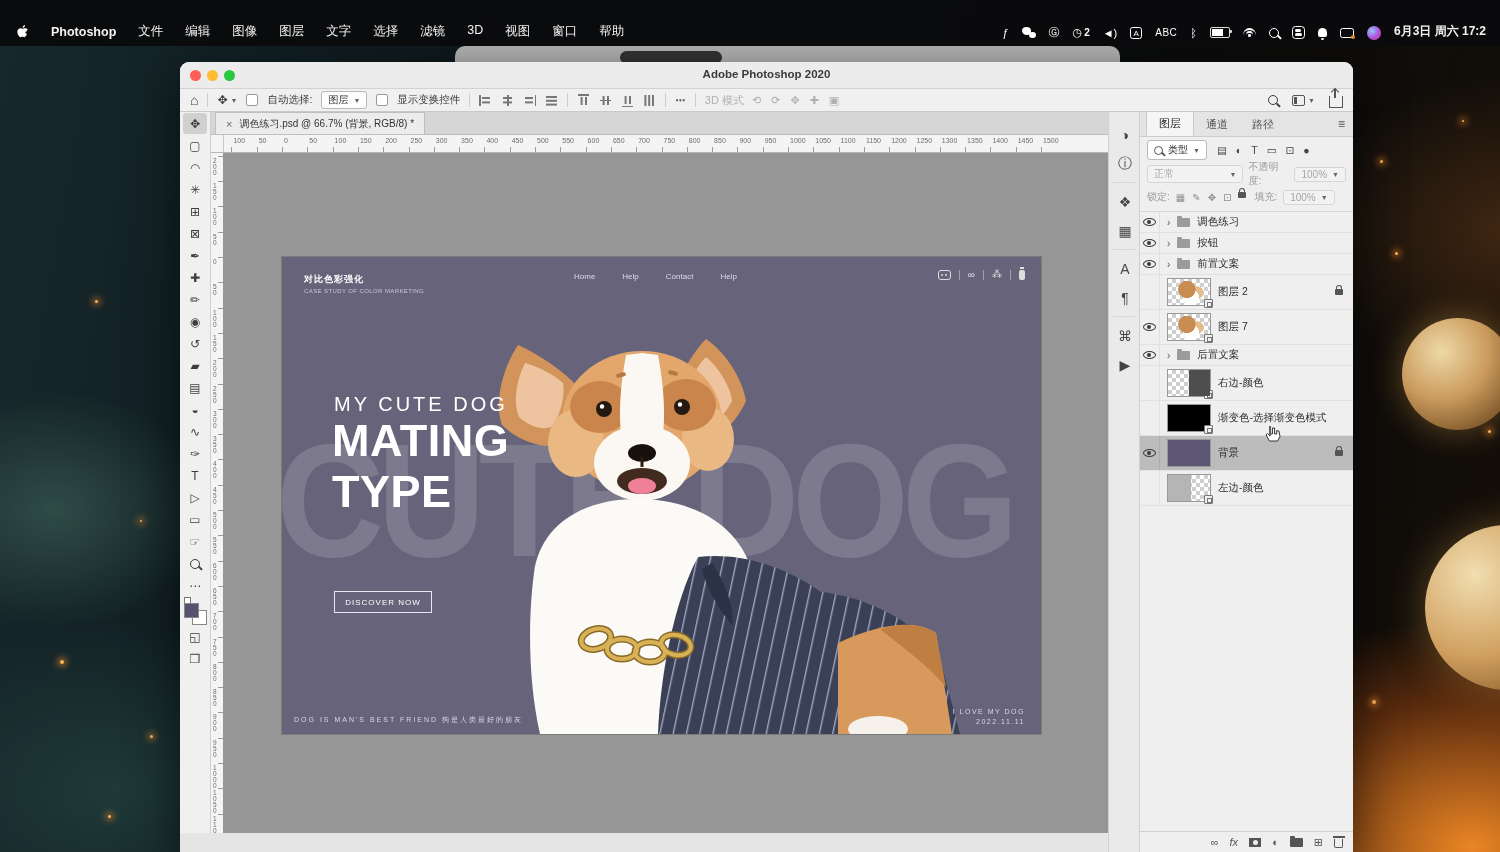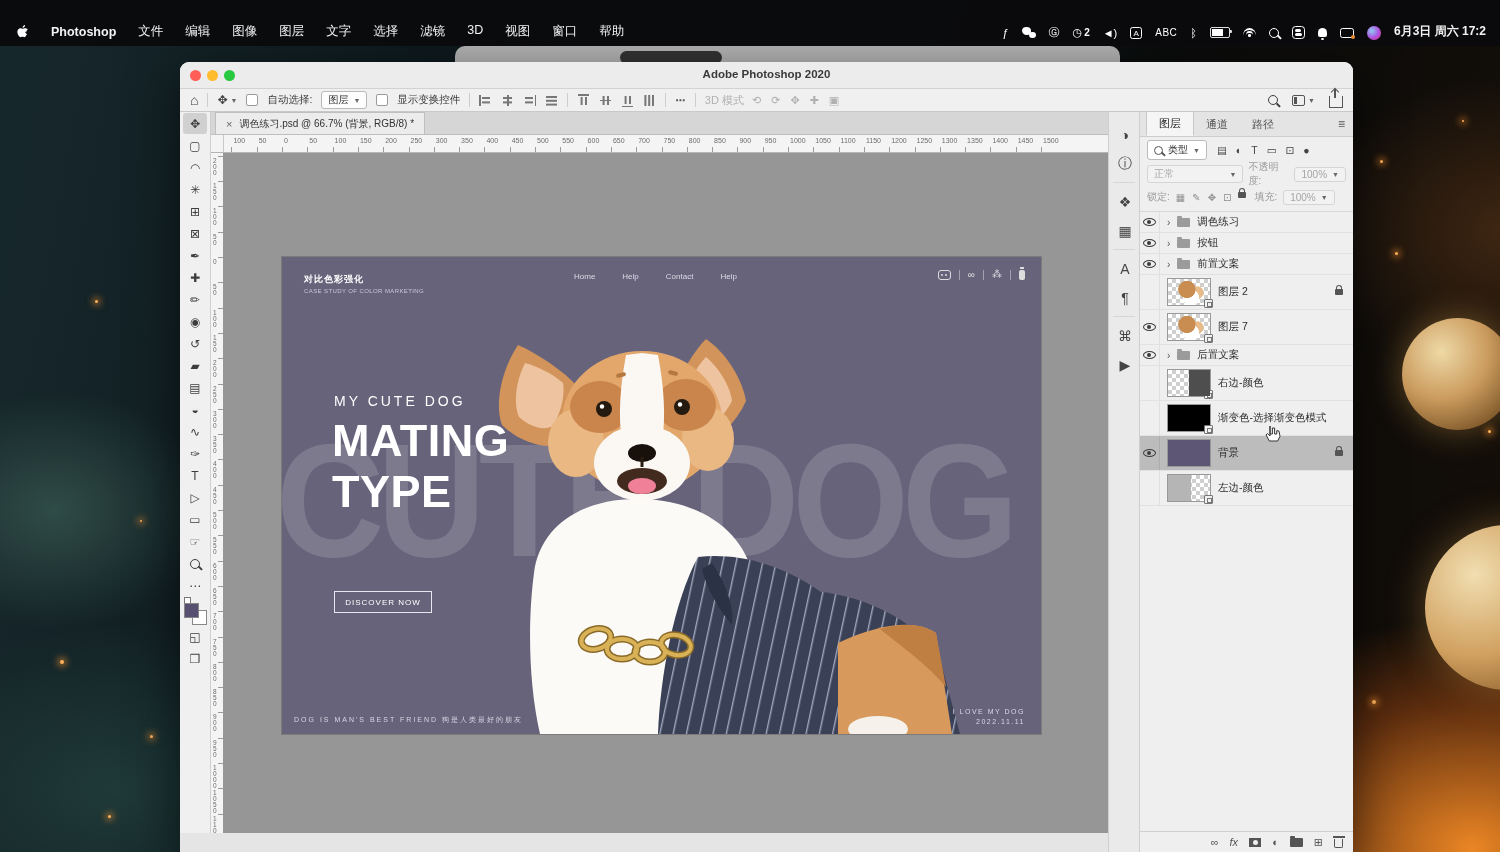--- a/index.html
+++ b/index.html
@@ -208,21 +208,21 @@
   #pnav{left:292px;top:15px;display:flex;gap:27px}
   .pnavitem{font-size:8px;color:#dcdae6}
   #picons{right:16px;top:12px;display:flex;align-items:center;gap:8px}
   .pdiv{width:1px;height:10px;background:rgba(255,255,255,.4)}
   .pic{color:#ddd;font-size:10px;display:inline-flex;align-items:center}
   .camico{width:13px;height:10px;border:1px solid #ddd;border-radius:3px;position:relative;box-sizing:border-box}
   .camico::before{content:"";position:absolute;left:2.5px;top:3px;width:2px;height:2px;background:#ddd;border-radius:50%}
   .camico::after{content:"";position:absolute;right:2.5px;top:3px;width:2px;height:2px;background:#ddd;border-radius:50%}
   .bottleico{width:6px;height:10px;background:#ddd;border-radius:2px;position:relative}
   .bottleico::before{content:"";position:absolute;top:-3px;left:1px;width:4px;height:2.5px;background:#ddd}
-  #pkicker{left:52px;top:136px;font-size:14px;letter-spacing:3px;color:#fff}
+  #pkicker{left:52px;top:136px;font-size:20px;letter-spacing:3px;color:#fff}
   #pheadline{left:50px;top:158px;font-size:45px;line-height:51px;font-weight:800;color:#fff;letter-spacing:.5px}
   #pcta{left:52px;top:334px;width:98px;height:22px;border:1px solid #e8e7ef;display:flex;align-items:center;
     justify-content:center;font-size:8px;letter-spacing:1px;color:#fff;box-sizing:border-box}
   #pfootl{left:12px;bottom:9px;font-size:7px;letter-spacing:2px;color:#d8d6e4}
   #pfootr{right:16px;bottom:7px;font-size:7px;letter-spacing:1.5px;color:#d8d6e4;text-align:right;line-height:10px}
 
   
   #cursor{position:absolute;left:1265px;top:425px;z-index:99}
 </style>
 </head>

